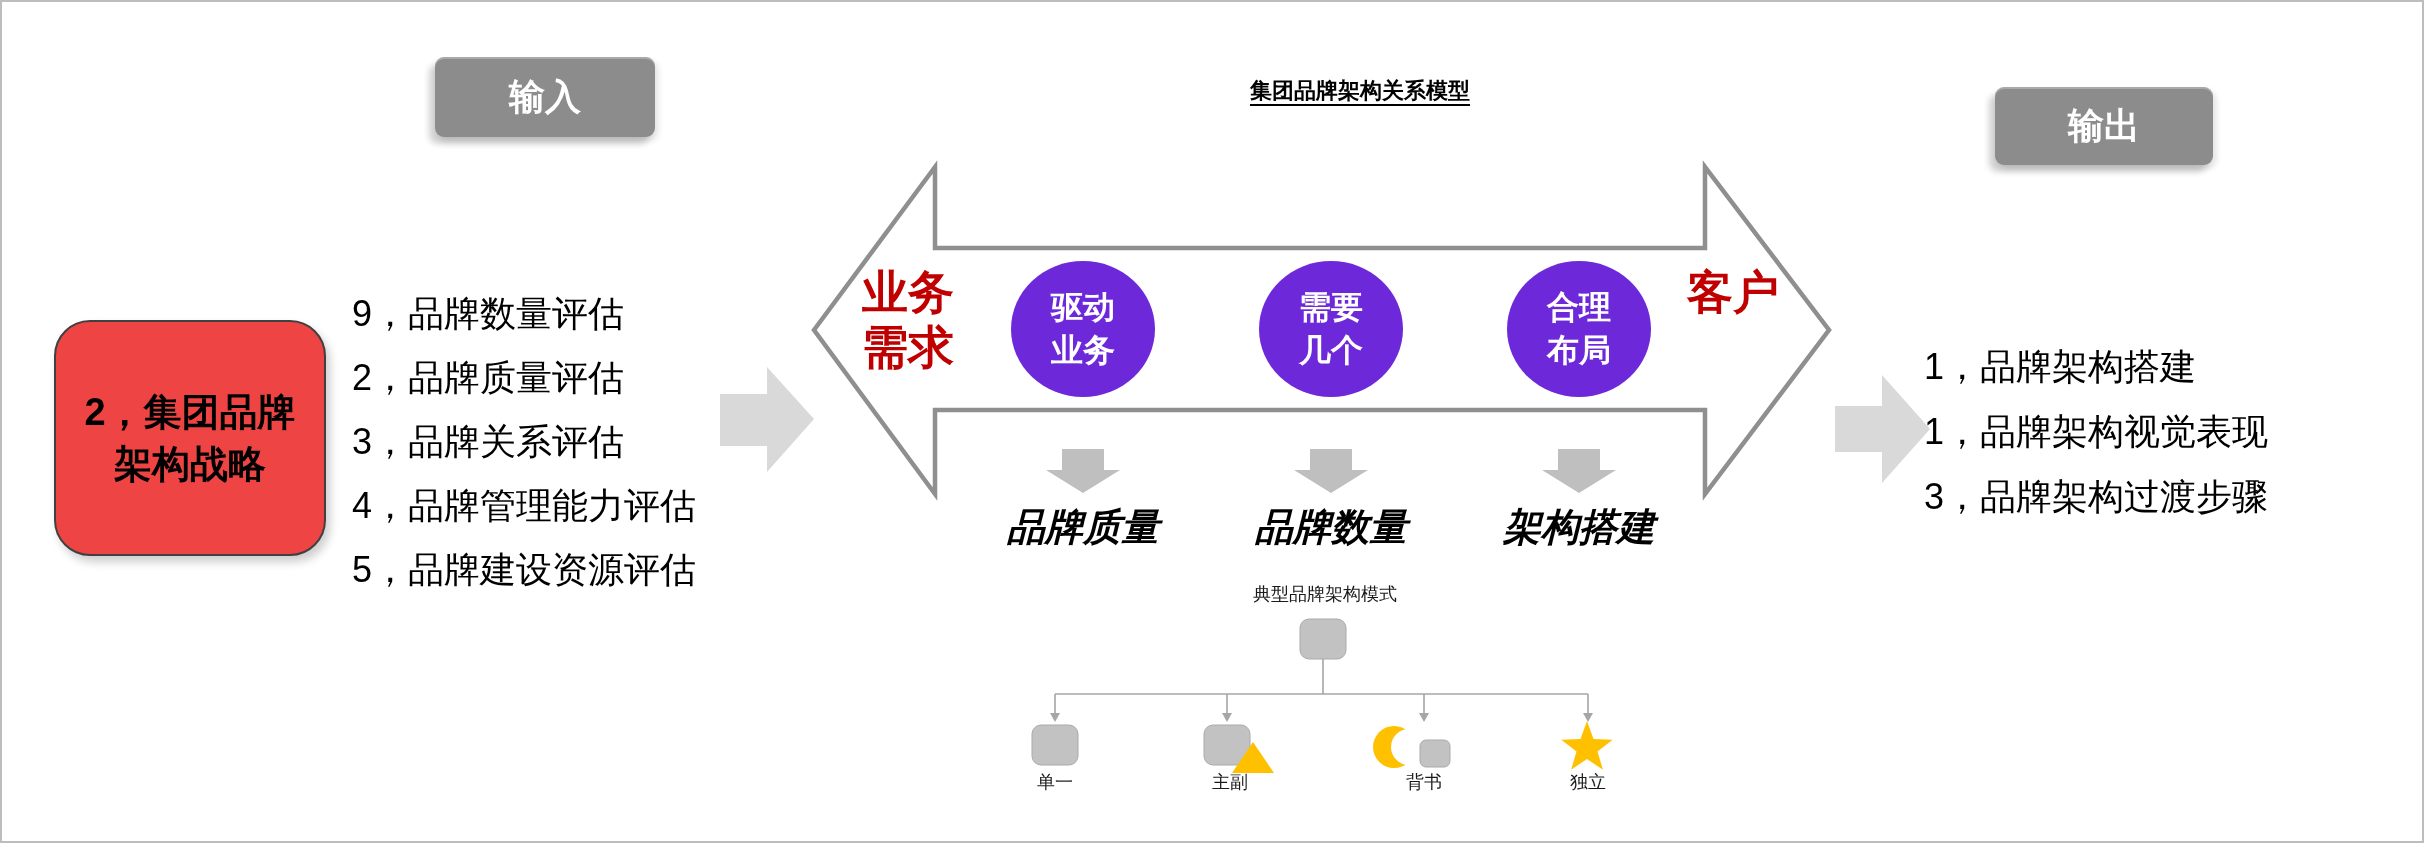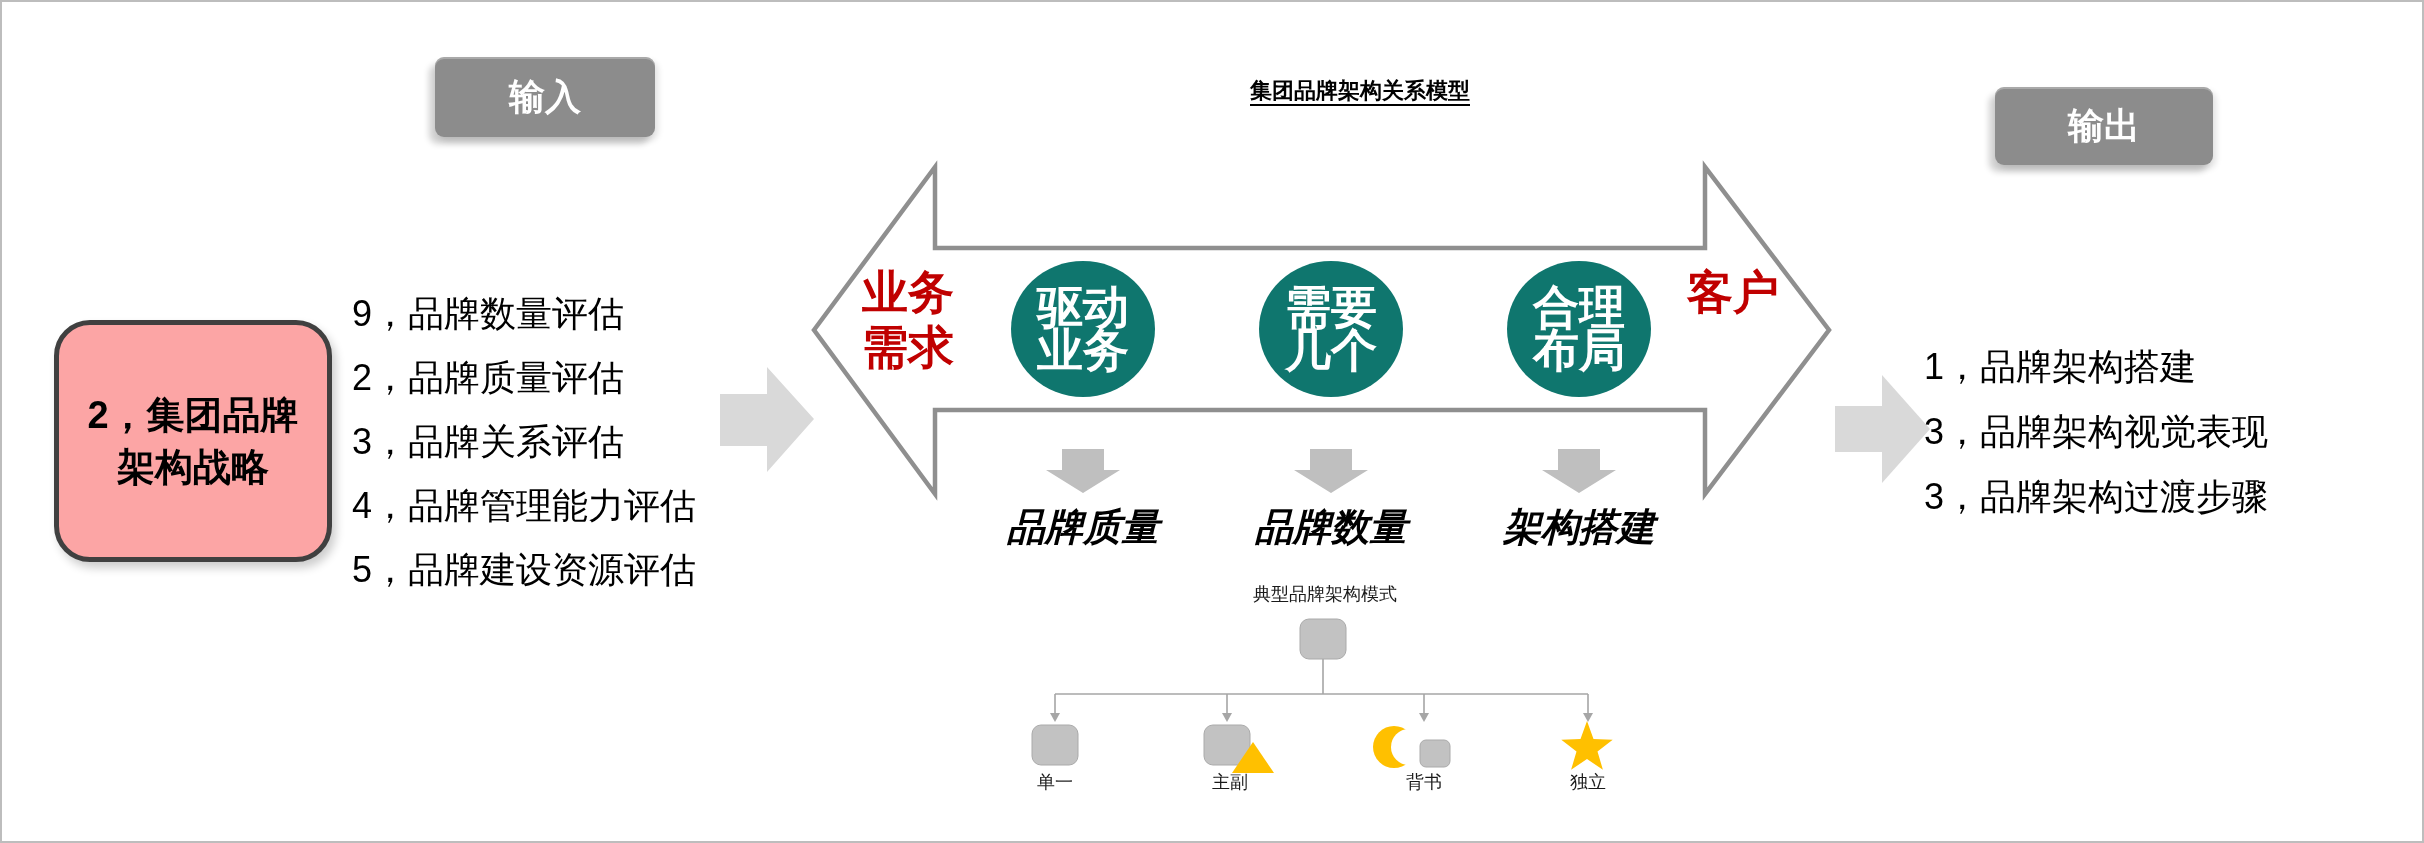--- a/index.html
+++ b/index.html
@@ -13,36 +13,36 @@
 
   .btn{background:#8c8c8c;border-radius:9px;color:#ffffff;font-weight:bold;font-size:36px;
        display:flex;align-items:center;justify-content:center;
        box-shadow:-6px 7px 6px rgba(0,0,0,0.18), 3px 4px 6px rgba(0,0,0,0.12), inset 0 2px 0 rgba(255,255,255,0.25);}
   #btn-input{left:433px;top:55px;width:220px;height:80px;}
   #btn-output{left:1993px;top:85px;width:218px;height:78px;}
 
   #main-title{left:1058px;top:74px;width:600px;text-align:center;color:#000;
               font-size:22px;font-weight:bold;text-decoration:underline;text-underline-offset:6px;}
 
-  #left-box{left:52px;top:318px;width:268px;height:232px;border-radius:36px;background:#fca5a5;
-            border:5px solid #404040;box-shadow:4px 6px 10px rgba(0,0,0,0.20);
+  #left-box{left:52px;top:318px;width:268px;height:232px;border-radius:36px;background:#ef4444;
+            border:2px solid #404040;box-shadow:4px 6px 10px rgba(0,0,0,0.20);
             display:flex;flex-direction:column;align-items:center;justify-content:center;
             font-size:38px;font-weight:bold;color:#000;line-height:52px;text-align:right;}
 
   .vlist{color:#000;font-size:36px;white-space:nowrap;}
   #left-list{left:350px;top:280px;line-height:64px;}
   #right-list{left:1922px;top:332px;line-height:65px;}
 
   .red-vert{width:160px;text-align:center;font-size:46px;font-weight:bold;
             color:#c00000;line-height:55px;}
   #need-text{left:826px;top:263px;}
   #accept-text{left:1651px;top:263px;}
 
-  .mcircle{width:144px;height:136px;border-radius:50%;background:#0f766e;color:#ffffff;
-           font-weight:bold;font-size:46px;line-height:43px;text-align:center;
+  .mcircle{width:144px;height:136px;border-radius:50%;background:#6d28d9;color:#ffffff;
+           font-weight:bold;font-size:32px;line-height:43px;text-align:center;
            display:flex;flex-direction:column;align-items:center;justify-content:center;}
   #circle-0{left:1009px;top:259px;}
   #circle-1{left:1257px;top:259px;}
   #circle-2{left:1505px;top:259px;}
 
   .caption{width:240px;text-align:center;top:500px;font-size:38px;font-weight:bold;
            font-style:italic;color:#000;}
   #caption-0{left:961px;}
   #caption-1{left:1209px;}
   #caption-2{left:1457px;}
@@ -123,21 +123,21 @@
   <div class="ui caption" id="caption-2">架构搭建</div>
 
   <div class="ui tree-text" id="tree-title">典型品牌架构模式</div>
   <div class="ui tree-text tree-label" id="tlabel-0">单一</div>
   <div class="ui tree-text tree-label" id="tlabel-1">主副</div>
   <div class="ui tree-text tree-label" id="tlabel-2">背书</div>
   <div class="ui tree-text tree-label" id="tlabel-3">独立</div>
 
   <div class="ui vlist" id="right-list">
     <div>1，品牌架构搭建</div>
-    <div>3，品牌架构视觉表现</div>
+    <div>1，品牌架构视觉表现</div>
     <div>3，品牌架构过渡步骤</div>
   </div>
 
   <svg id="svg-front" class="layer" width="2424" height="843" viewBox="0 0 2424 843">
     <rect x="1298" y="617" width="46" height="40" rx="9" fill="#c2c2c2" stroke="#aaaaaa" stroke-width="1"></rect>
     <rect x="1030" y="723" width="46" height="40" rx="9" fill="#c2c2c2" stroke="#aaaaaa" stroke-width="1"></rect>
     <rect x="1202" y="723" width="46" height="40" rx="9" fill="#c2c2c2" stroke="#aaaaaa" stroke-width="1"></rect>
     <polygon points="1251,740 1272,771 1230,771" fill="#ffc000"></polygon>
     <circle cx="1392" cy="745" r="21" fill="#ffc000"></circle>
     <circle cx="1407" cy="745" r="18" fill="#ffffff"></circle>

